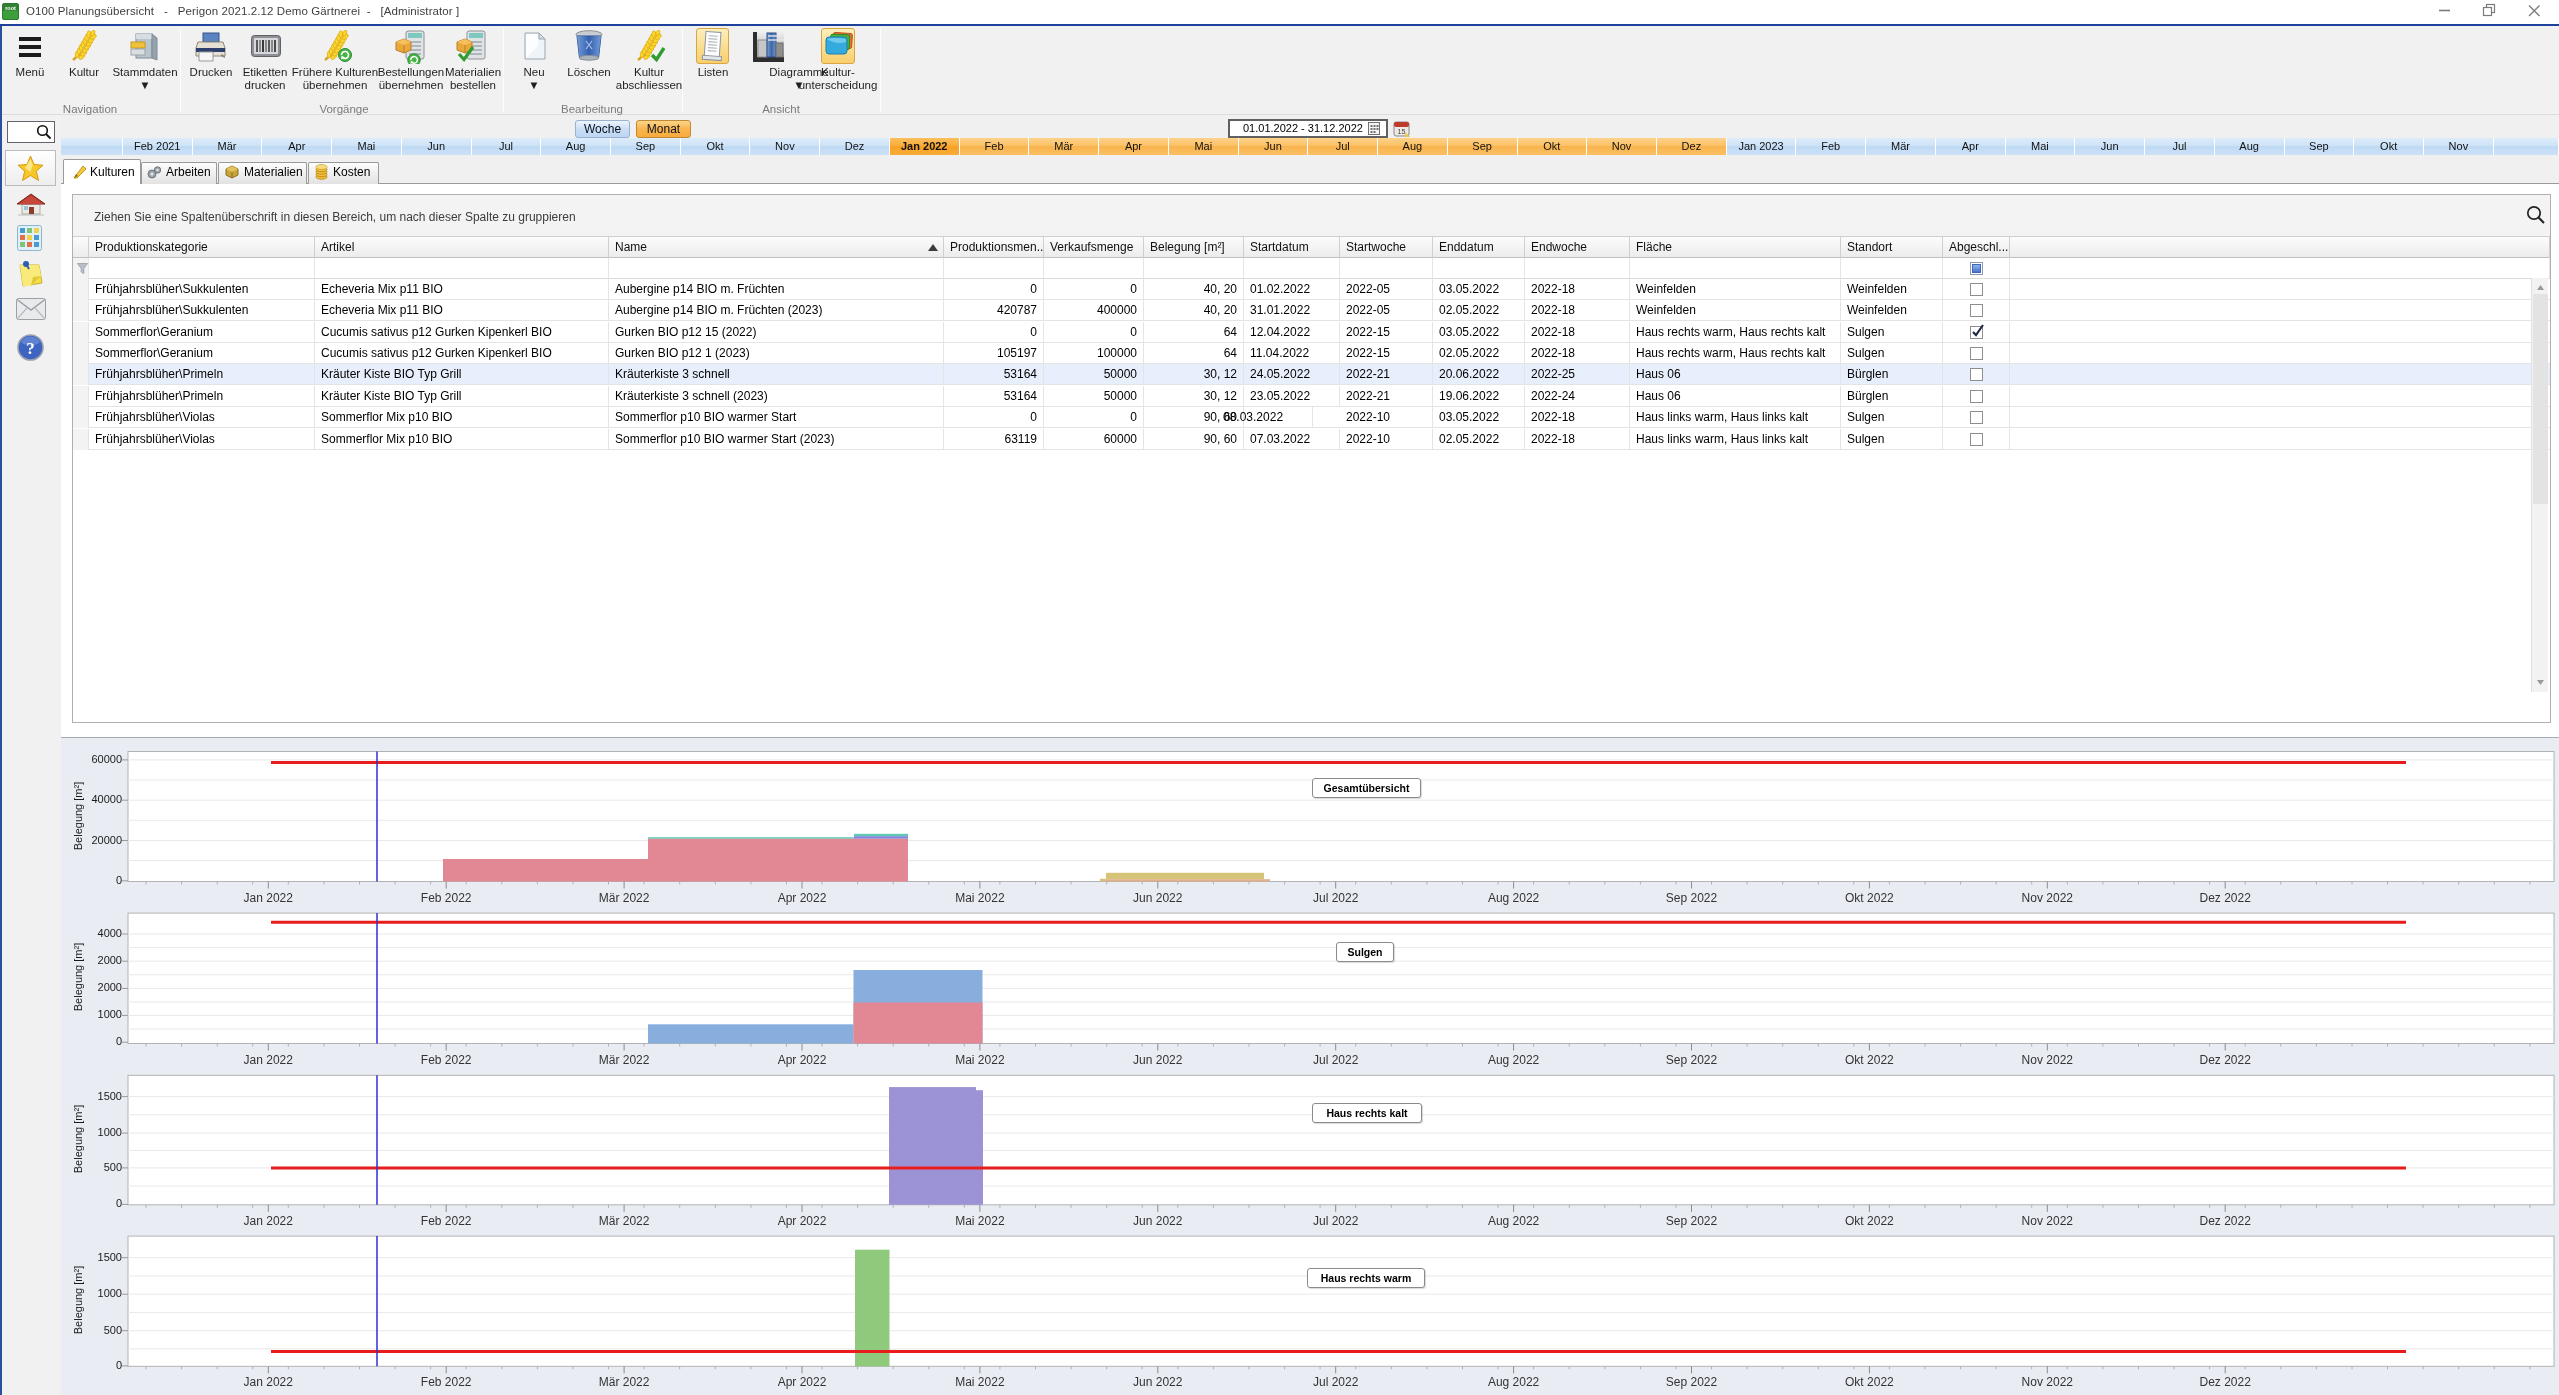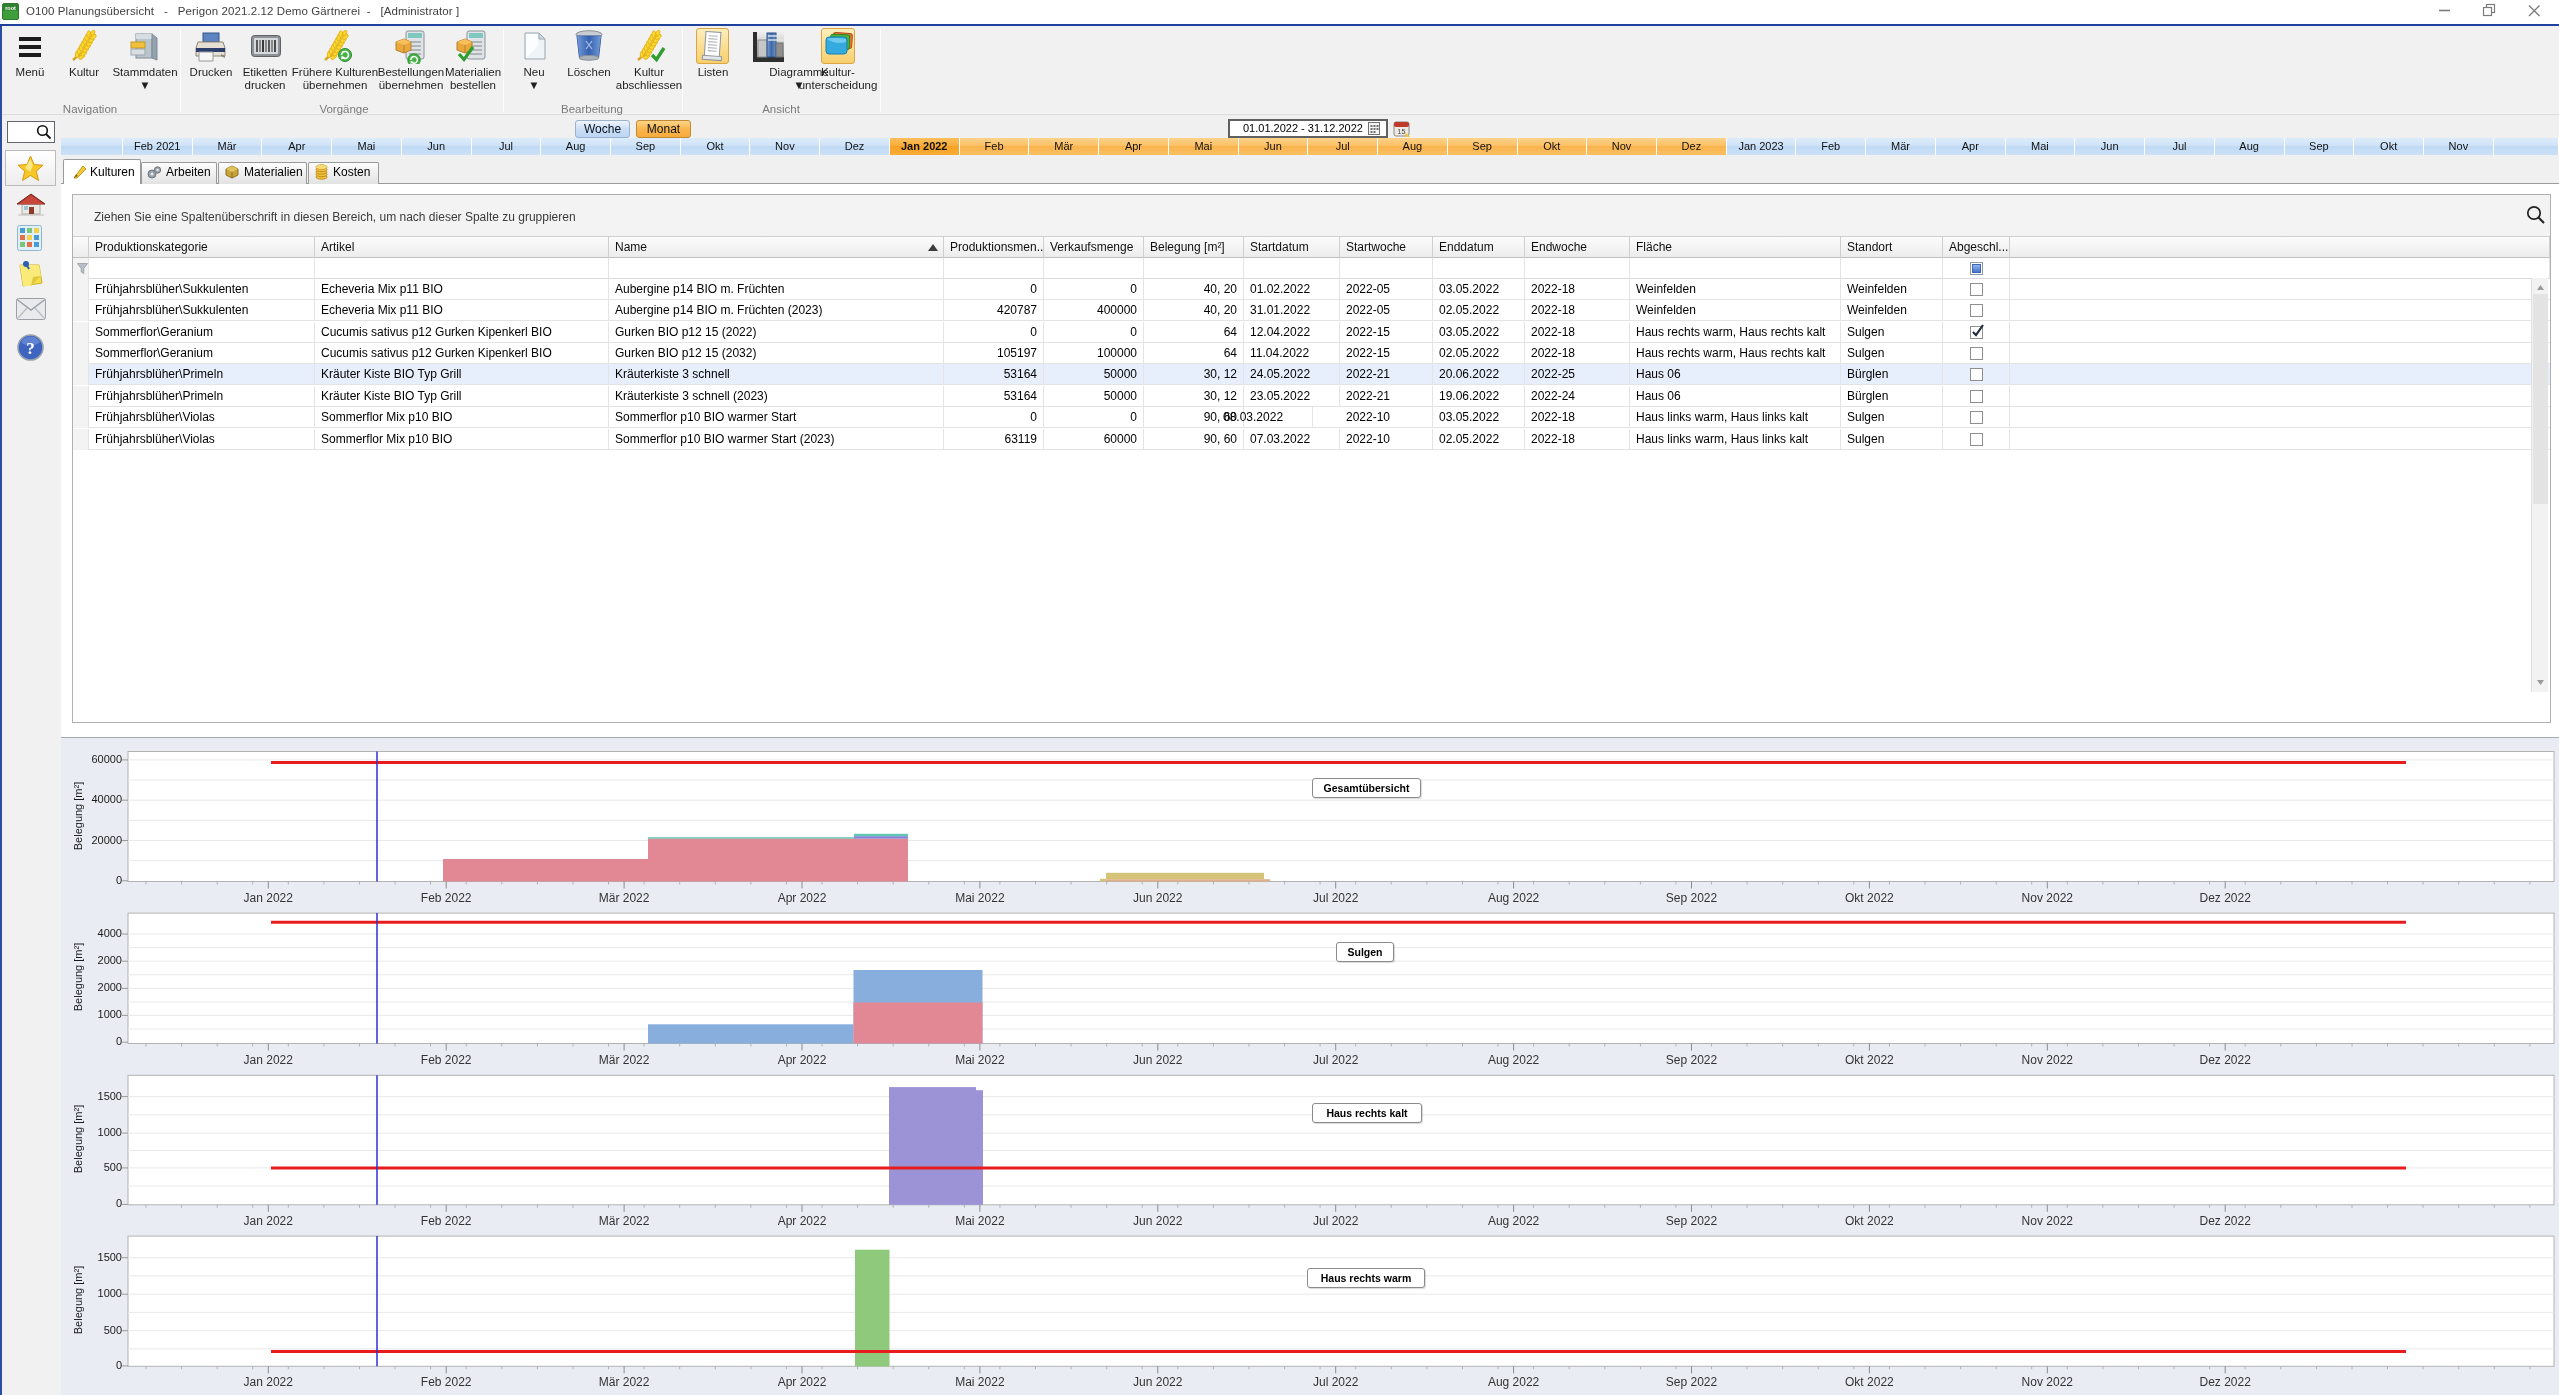--- a/index.html
+++ b/index.html
@@ -572,21 +572,21 @@
       <div class="cbx" style="left:1897px">
         <svg width="15" height="14" style="position:absolute;left:0px;top:-3px;overflow:visible">
           <path d="M2 8 L5 11 L12 1" stroke="#1c2840" stroke-width="2.1" fill="none"></path>
         </svg>
       </div>
       <div class="gcell" style="left:1937px;width:540px;border-right:none"></div>
     </div>
     <div class="grow" style="top:148.1px">
       <div class="gcell" style="left:16px;width:226px">Sommerflor\Geranium</div>
       <div class="gcell" style="left:242px;width:294px">Cucumis sativus p12 Gurken Kipenkerl BIO</div>
-      <div class="gcell" style="left:536px;width:335px">Gurken BIO p12 15 (2032)</div>
+      <div class="gcell" style="left:536px;width:335px">Gurken BIO p12 1 (2023)</div>
       <div class="gcell num" style="left:871px;width:100px">105197</div>
       <div class="gcell num" style="left:971px;width:100px">100000</div>
       <div class="gcell num" style="left:1071px;width:100px">64</div>
       <div class="gcell" style="left:1171px;width:96px">11.04.2022</div>
       <div class="gcell" style="left:1267px;width:93px">2022-15</div>
       <div class="gcell" style="left:1360px;width:92px">02.05.2022</div>
       <div class="gcell" style="left:1452px;width:105px">2022-18</div>
       <div class="gcell" style="left:1557px;width:211px">Haus rechts warm, Haus rechts kalt</div>
       <div class="gcell" style="left:1768px;width:102px">Sulgen</div>
       <div class="gcell" style="left:0px;width:16px;background:#f3f3f4"></div>

